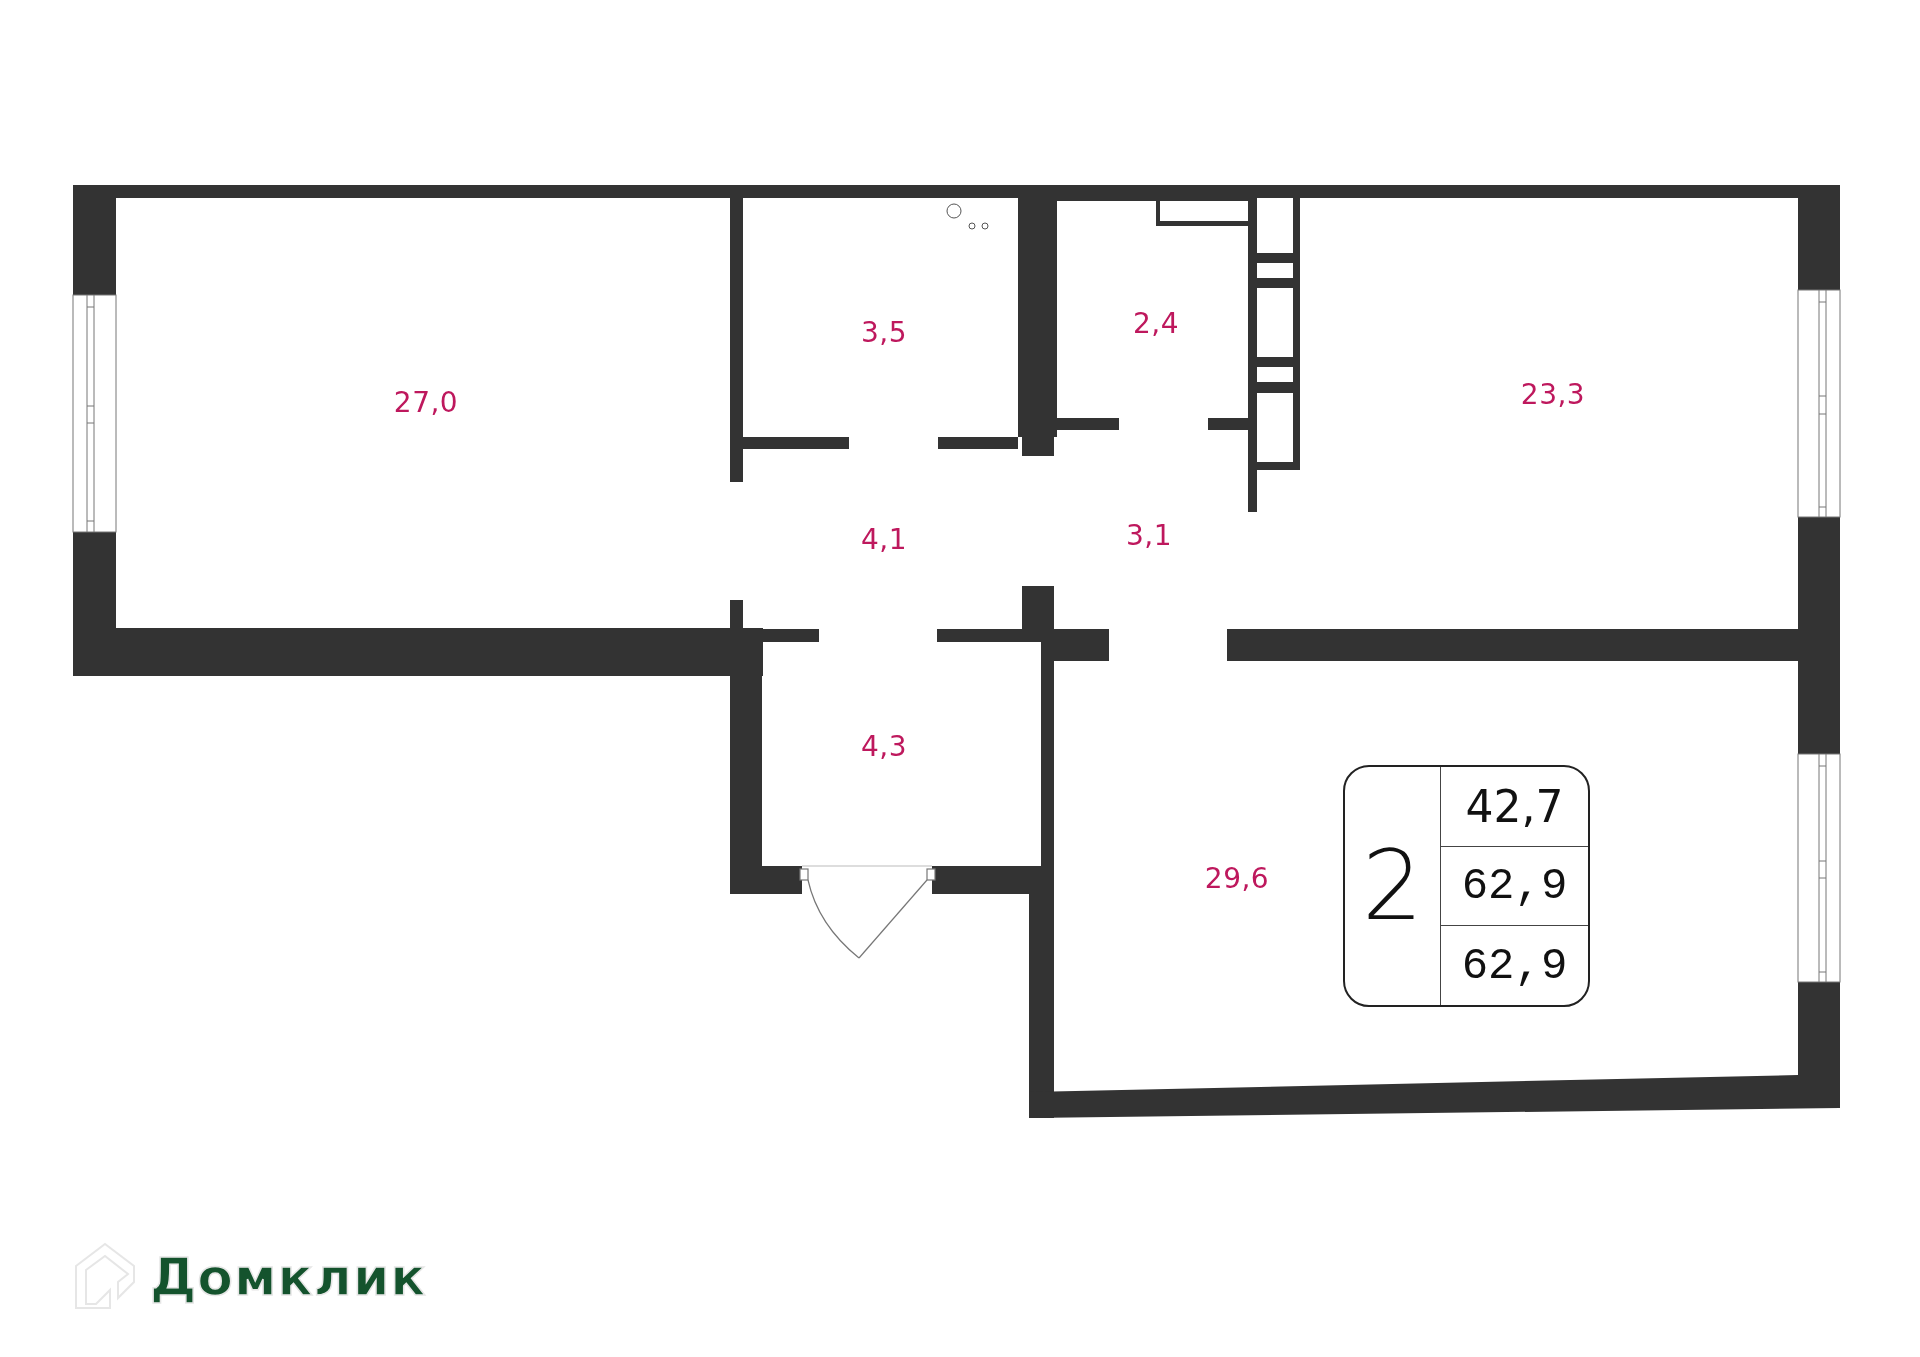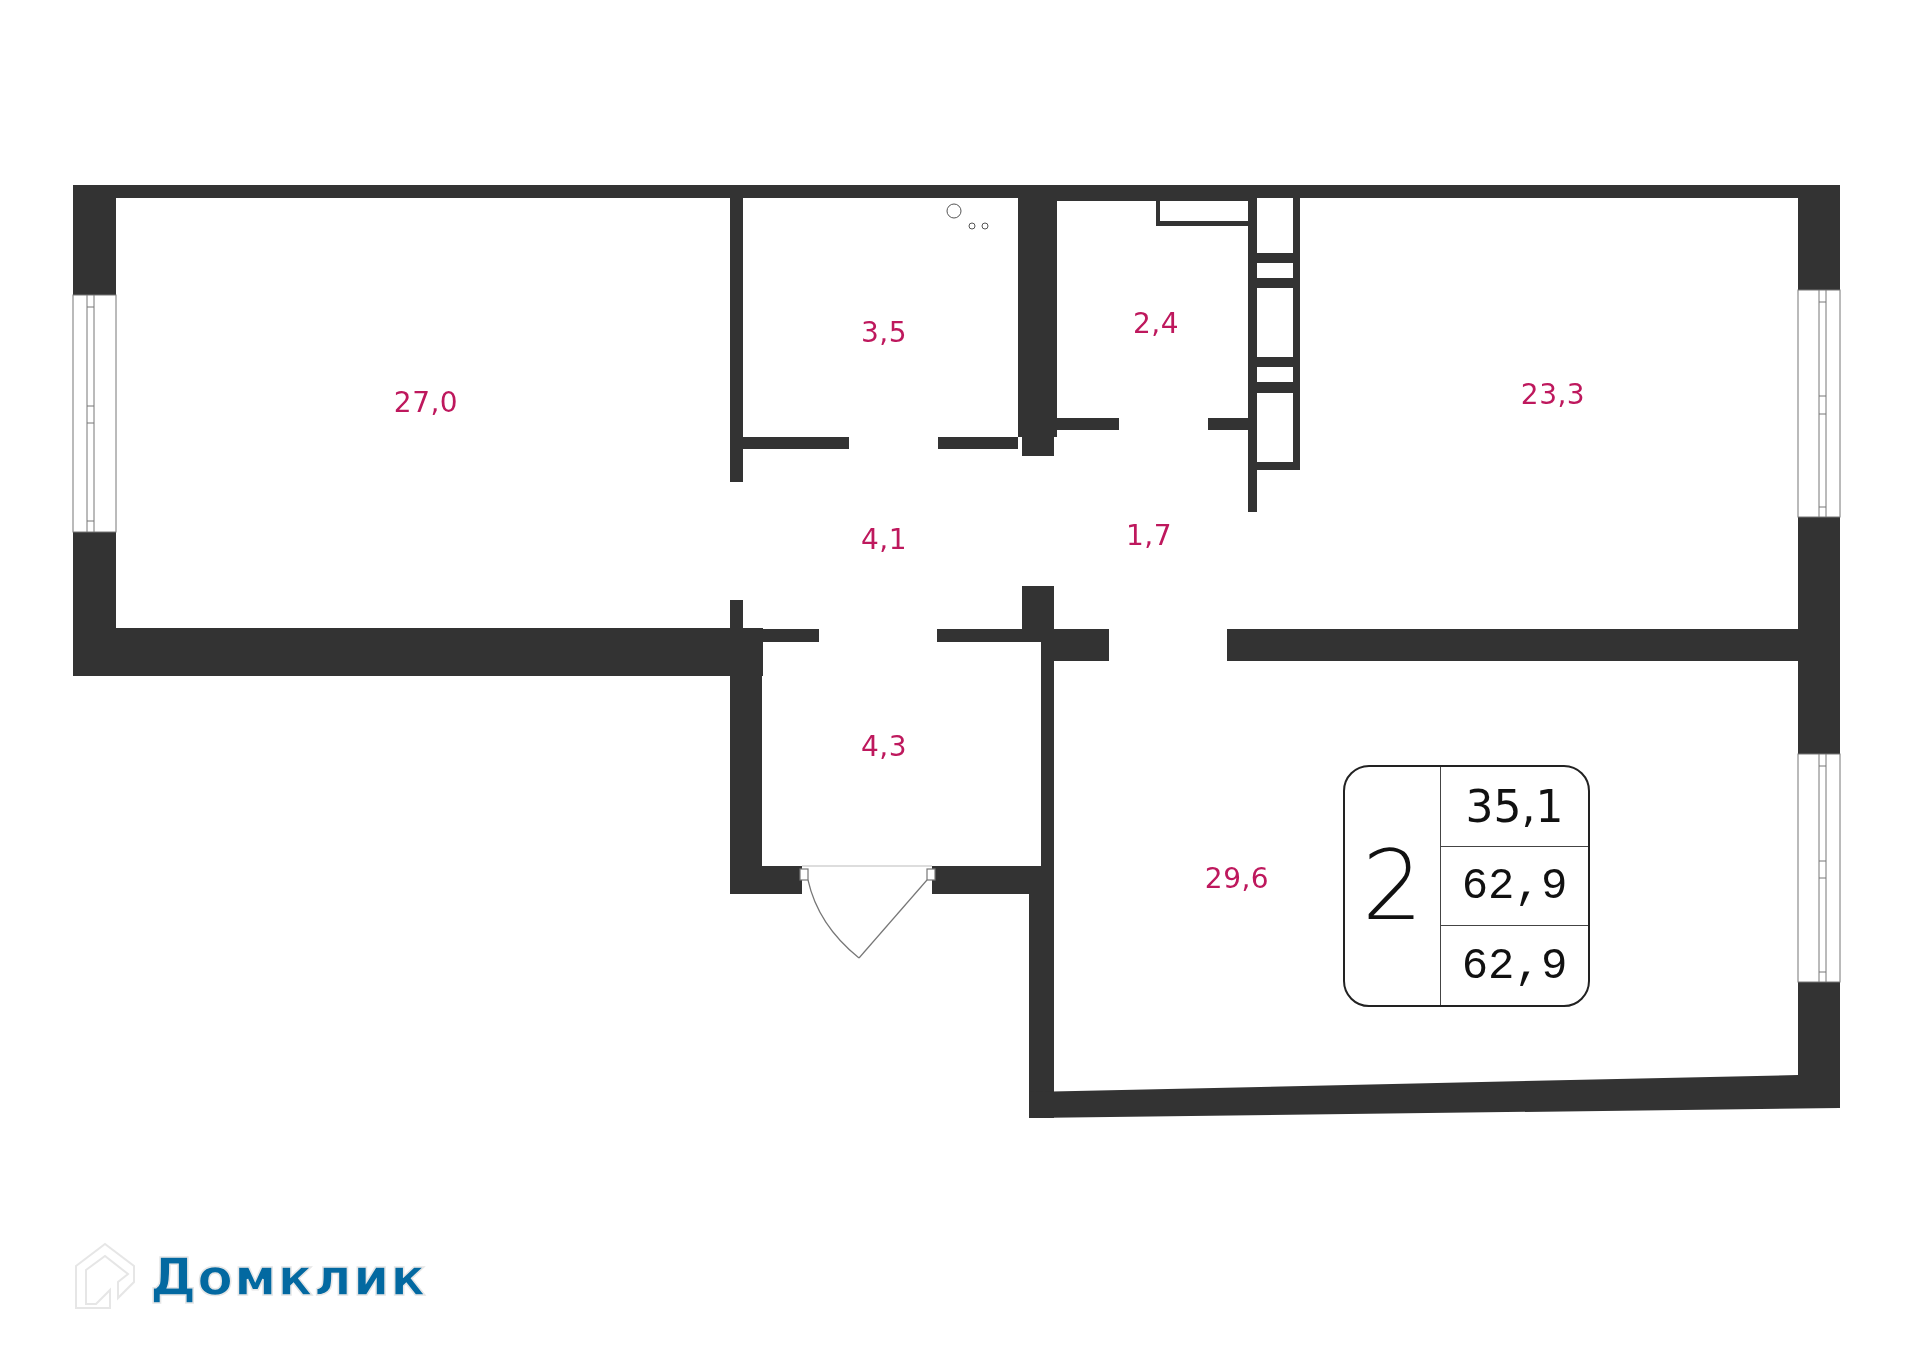--- a/index.html
+++ b/index.html
@@ -5,21 +5,21 @@
   html, body { margin: 0; padding: 0; background: #ffffff; }
   body { width: 1920px; height: 1357px; position: relative; overflow: hidden; font-family: "DejaVu Sans", sans-serif; }
   #plan { position: absolute; left: 0; top: 0; width: 1920px; height: 1357px; }
   .label { position: absolute; transform: translate(-50%, -50%); font-family: "DejaVu Sans", sans-serif; font-size: 28px; color: #be185d; letter-spacing: 0.5px; white-space: nowrap; }
   .badge { position: absolute; left: 1343px; top: 765px; width: 247px; height: 242px; border: 2px solid #222222; border-radius: 26px; box-sizing: border-box; display: flex; background: #ffffff; }
   .badge-rooms { width: 95px; border-right: 1.5px solid #444444; display: flex; align-items: center; justify-content: center; font-size: 96px; font-weight: 300; color: #111111; font-family: "DejaVu Sans", sans-serif; }
   .badge-areas { flex: 1; display: flex; flex-direction: column; }
   .badge-row { flex: 1; display: flex; align-items: center; justify-content: center; font-size: 44px; color: #111111; font-family: "DejaVu Sans", sans-serif; }
   .badge-row + .badge-row { border-top: 1.5px solid #444444; font-family: Liberation Mono, monospace; }
   .watermark { position: absolute; left: 70px; top: 1238px; display: flex; align-items: center; gap: 10px; }
-  .watermark-text { font-family: "DejaVu Sans", sans-serif; font-size: 52px; font-weight: bold; color: #0369a1; -webkit-text-stroke: 1.5px #e6e6e6; letter-spacing: 1px; }
+  .watermark-text { font-family: "DejaVu Sans", sans-serif; font-size: 52px; font-weight: bold; color: #14532d; -webkit-text-stroke: 1.5px #e6e6e6; letter-spacing: 1px; }
 </style>
 </head>
 <body>
 
 <svg id="plan" viewBox="0 0 1920 1357" xmlns="http://www.w3.org/2000/svg">
   <g fill="#333333">
 
     <rect x="73" y="185" width="1767" height="13"></rect>
 
     <rect x="73" y="185" width="43" height="110"></rect>
@@ -112,28 +112,28 @@
     <circle cx="972" cy="226" r="3"></circle>
     <circle cx="985" cy="226" r="3"></circle>
   </g>
 </svg>
 
 <div class="label" style="left:426px;top:402px;">27,0</div>
 <div class="label" style="left:884px;top:332px;">3,5</div>
 <div class="label" style="left:1156px;top:323px;">2,4</div>
 <div class="label" style="left:1553px;top:394px;">23,3</div>
 <div class="label" style="left:884px;top:539px;">4,1</div>
-<div class="label" style="left:1149px;top:535px;">1,7</div>
+<div class="label" style="left:1149px;top:535px;">3,1</div>
 <div class="label" style="left:884px;top:746px;">4,3</div>
 <div class="label" style="left:1237px;top:878px;">29,6</div>
 
 <div class="badge">
   <div class="badge-rooms">2</div>
   <div class="badge-areas">
-    <div class="badge-row">35,1</div>
+    <div class="badge-row">42,7</div>
     <div class="badge-row">62,9</div>
     <div class="badge-row">62,9</div>
   </div>
 </div>
 
 <div class="watermark">
   <svg width="70" height="78" viewBox="0 0 70 78">
     <path d="M6,28 L35,6 L64,28 L64,44 L48,60 L48,44 L58,36 L35,18 L16,32 L16,66 L26,66 L40,52 L40,70 L6,70 Z" fill="#ffffff" stroke="#e6e6e6" stroke-width="2"></path>
   </svg>
   <span class="watermark-text">Домклик</span>

